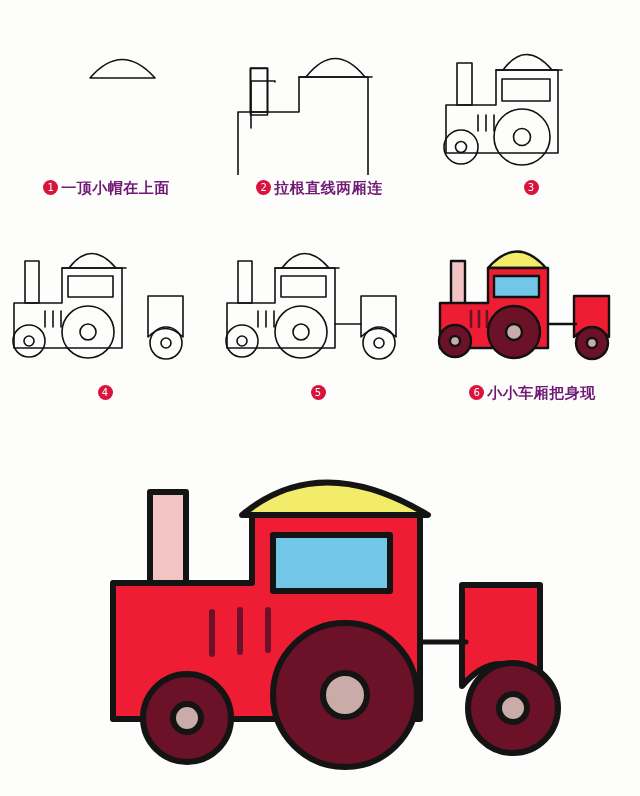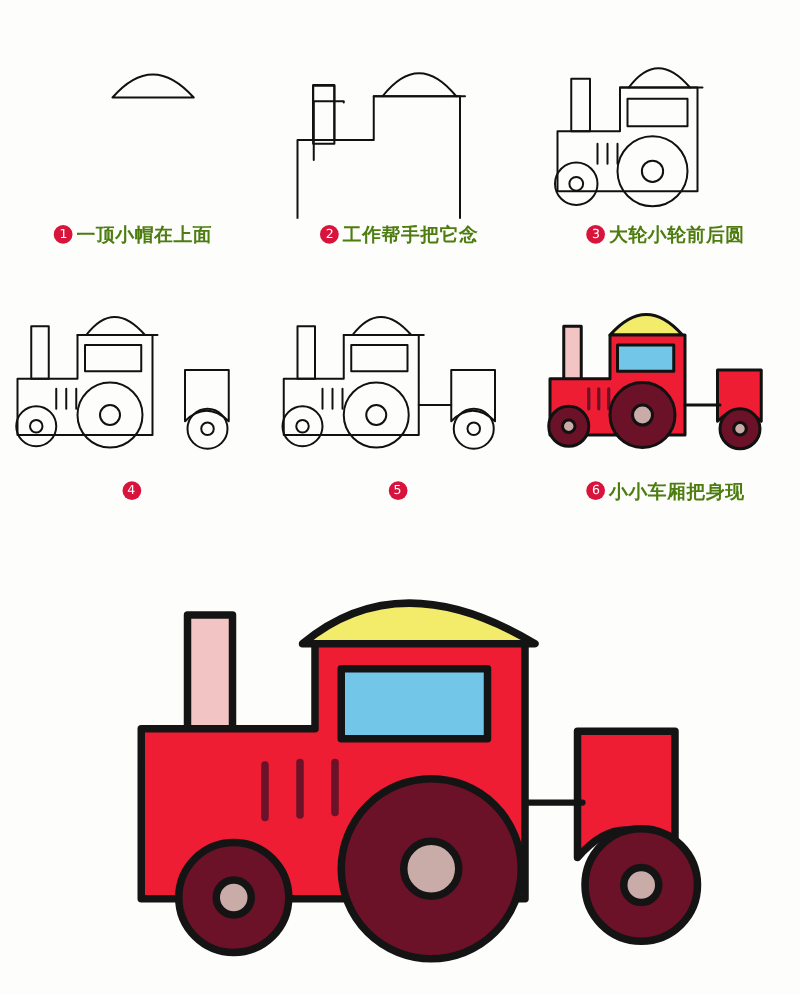--- a/index.html
+++ b/index.html
@@ -62,21 +62,21 @@
     color: #ffffff;
     font-size: 10px;
     text-align: center;
     margin-right: 3px;
     font-family: "DejaVu Sans", sans-serif;
     vertical-align: middle;
     position: relative;
     top: -1px;
   }
   .caption-text {
-    color: #4d7c0f;
+    color: #701a75;
     font-size: 15px;
     letter-spacing: 0.5px;
     font-family: "DejaVu Sans", "Liberation Serif", serif;
     font-weight: 600;
   }
   .final-art {
     position: absolute;
     left: 0;
     top: 430px;
     width: 640px;
@@ -118,21 +118,21 @@
             <path d="M75 72 L75 112 L26 112 L26 175" stroke="none"></path>
             <path d="M86 72 L86 175 M159 72 L159 175" stroke="none"></path>
             <path d="M86 72 L86 107 L25 107 L25 172 L155 172 L155 72" stroke="none"></path>
             <path d="M86 72 L86 107 L25 107 L25 172 L155 172 L155 72 L86 72"></path>
             <rect x="37.5" y="63.5" width="17" height="43.5"></rect>
           </g>
         </svg>
       </div>
       <div class="step-caption">
         <span class="num-badge">2</span>
-          <span class="caption-text">工作帮手把它念</span>
+          <span class="caption-text">拉根直线两厢连</span>
       </div>
     </div>
 
     <div class="step-cell" style="left:426px;top:5px;">
       <div class="step-art">
         <svg width="213" height="170" viewBox="0 0 213 170" xmlns="http://www.w3.org/2000/svg">
           <g fill="none" stroke="#111111" stroke-width="1.6" stroke-linecap="round" stroke-linejoin="round">
             <path d="M70 65 L70 100 L20 100 L20 148 L132 148 L132 65 L70 65"></path>
             <rect x="31" y="58" width="15" height="42"></rect>
             <path d="M77 65 Q100 34 126 65"></path>
@@ -141,21 +141,20 @@
             <path d="M52 110 L52 126 M60 110 L60 126 M68 110 L68 126"></path>
             <circle cx="96" cy="132" r="28"></circle>
             <circle cx="96" cy="132" r="8.5"></circle>
             <circle cx="35" cy="142" r="17"></circle>
             <circle cx="35" cy="142" r="5.5"></circle>
           </g>
         </svg>
       </div>
       <div class="step-caption">
         <span class="num-badge">3</span>
-          <span class="caption-text">大轮小轮前后圆</span>
       </div>
     </div>
 
     <div class="step-cell" style="left:0px;top:210px;">
       <div class="step-art">
         <svg width="213" height="170" viewBox="0 0 213 170" xmlns="http://www.w3.org/2000/svg">
           <g fill="none" stroke="#111111" stroke-width="1.6" stroke-linecap="round" stroke-linejoin="round">
             <path d="M62 58 L62 93 L14 93 L14 138 L122 138 L122 58 L62 58"></path>
             <rect x="25" y="51" width="14" height="42"></rect>
             <path d="M69 58 Q91 29 116 58"></path>

